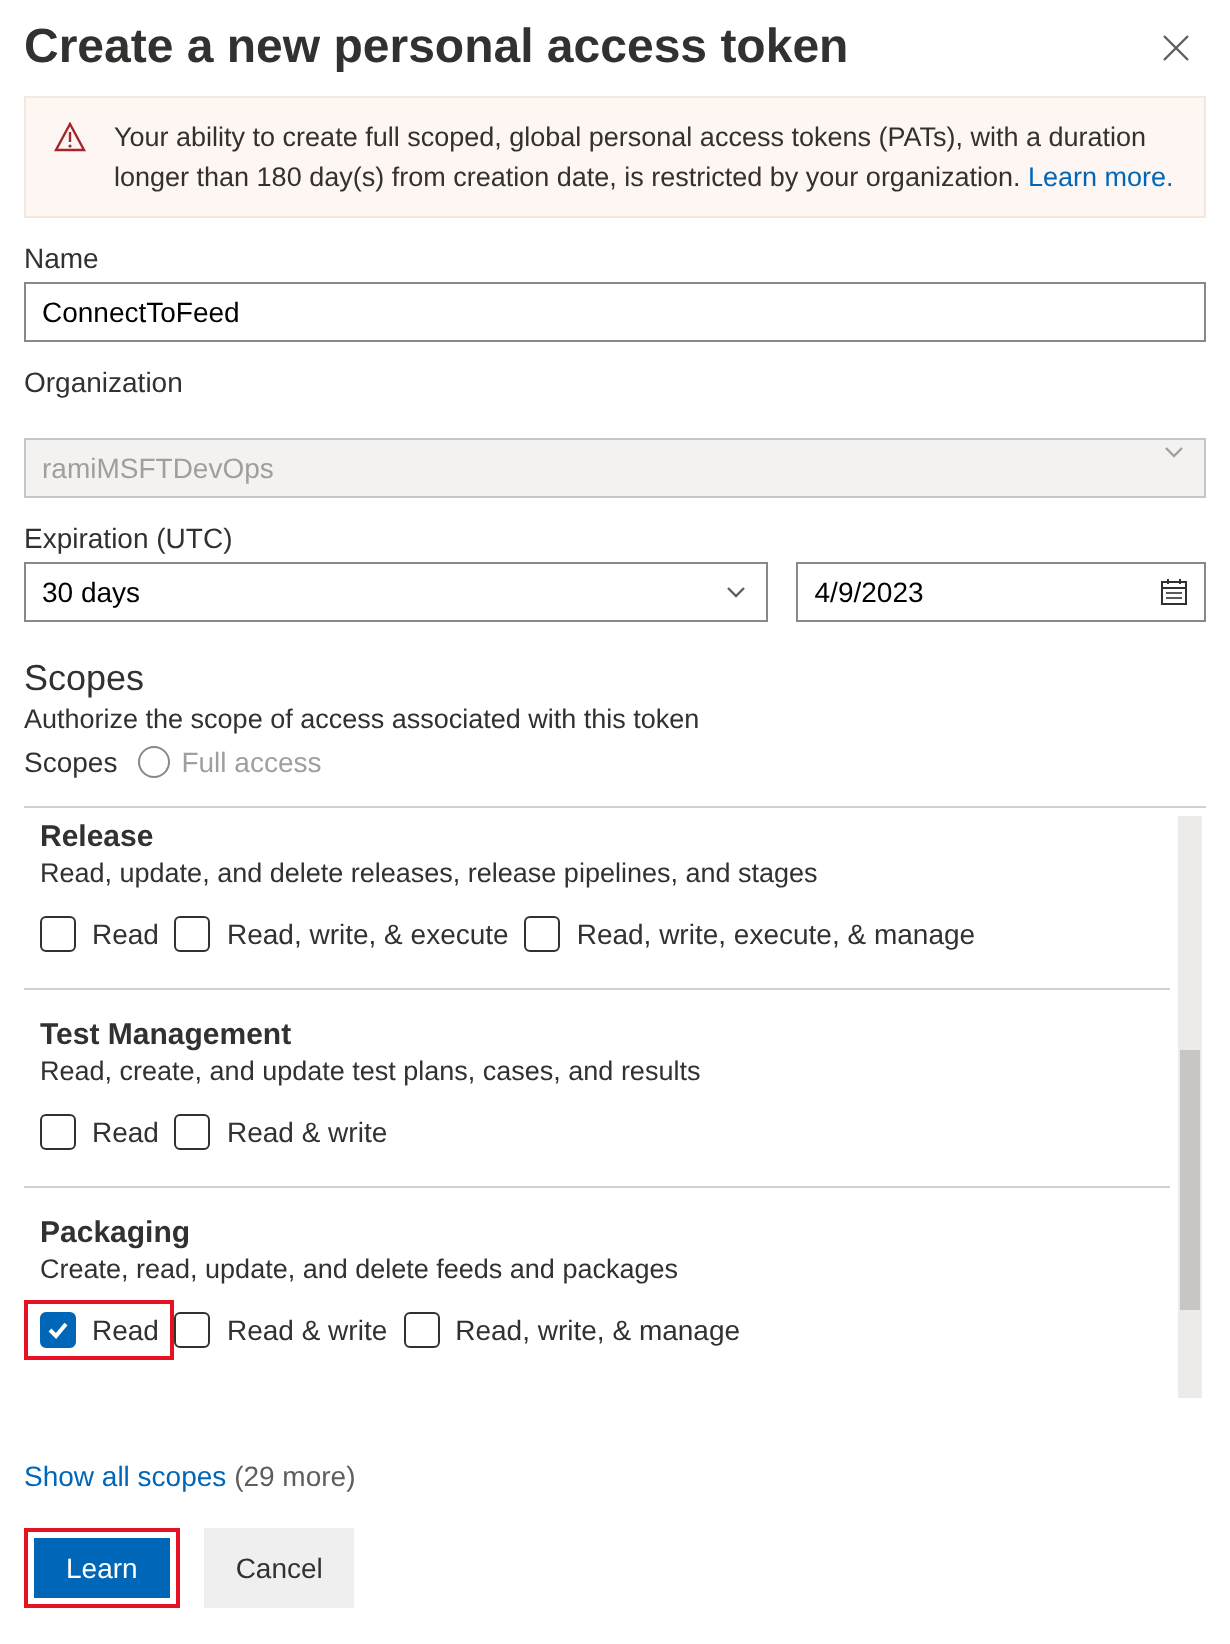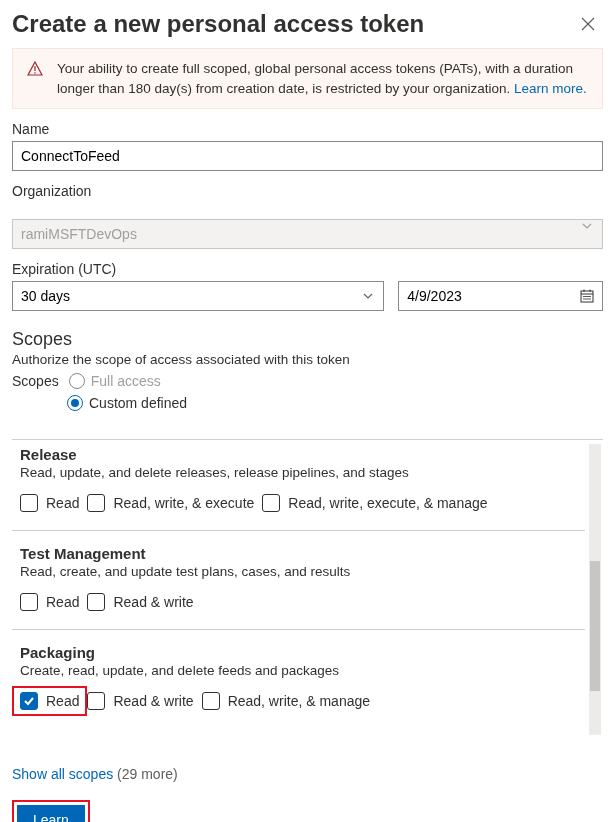--- a/index.html
+++ b/index.html
@@ -24,21 +24,21 @@
   .section-title { font-size: 18px; font-weight: 400; margin-top: 18px; }
   .section-sub { font-size: 13.5px; color: #323130; margin-top: 2px; }
   .scopes-line { margin-top: 6px; display: flex; align-items: center; gap: 10px; }
   .scopes-label { font-size: 14px; }
   .radio { display: inline-flex; align-items: center; gap: 6px; }
   .radio-circle { width: 16px; height: 16px; border: 1px solid #8a8886; border-radius: 50%; display:inline-flex; align-items:center; justify-content:center; }
   .radio-circle.sel { border-color: #0067b8; }
   .radio-dot { width: 8px; height: 8px; border-radius: 50%; background: #0067b8; }
   .radio-text { font-size: 14px; }
   .radio-text.dim { color: #a19f9d; }
-  .scroll-area { border-top: 1px solid #d2d0ce; margin-top: 28px; position: relative; height: 300px; overflow: hidden; }
+  .scroll-area { border-top: 1px solid #d2d0ce; margin-top: 14px; position: relative; height: 300px; overflow: hidden; }
   .scroll-inner { padding-right: 18px; }
   .scope-group { border-bottom: 1px solid #d2d0ce; padding: 14px 8px 18px 8px; }
   .scope-group.last { border-bottom: none; }
   .group-title { font-weight: 600; font-size: 15px; }
   .group-sub { font-size: 13.5px; margin-top: 2px; }
   .check-row { display: flex; gap: 8px; margin-top: 14px; flex-wrap: wrap; }
   .check { display: inline-flex; align-items: center; gap: 8px; cursor: pointer; }
   .check-box { width: 18px; height: 18px; border: 1px solid #323130; border-radius: 3px; display:inline-flex; align-items:center; justify-content:center; }
   .check-box.checked { background: #0067b8; border-color: #0067b8; color: #fff; }
   .highlight { border: 2px solid #e81123; padding: 4px 6px; margin: -6px -8px; display:inline-flex; }
@@ -124,28 +124,20 @@
   <div class="section-title">Scopes</div>
   <div class="section-sub">Authorize the scope of access associated with this token</div>
 
   <div class="scopes-line">
     <span class="scopes-label">Scopes</span>
     <label class="radio">
       <span class="radio-circle"></span>
       <span class="radio-text dim">Full access</span>
     </label>
   </div>
-  <div class="scopes-line" style="margin-left:55px;">
-    <label class="radio">
-      <span class="radio-circle sel">
-          <span class="radio-dot"></span>
-        </span>
-      <span class="radio-text">Custom defined</span>
-    </label>
-  </div>
 
   <div class="scroll-area">
     <div class="scroll-inner">
 
       <div class="scope-group" style="padding-top:6px;">
         <div class="group-title">Release</div>
         <div class="group-sub">Read, update, and delete releases, release pipelines, and stages</div>
         <div class="check-row">
           <label class="check">
             <span class="check-box"></span>
@@ -210,15 +202,16 @@
 
   <div class="link-row">
     <a href="#">Show all scopes</a>
     <span class="count">(29 more)</span>
   </div>
 
   <div class="buttons">
     <span class="btn-primary-wrap">
       <button class="btn btn-primary">Learn</button>
     </span>
+    <button class="btn btn-secondary">Cancel</button>
   </div>
 
 </div>
 
 </body></html>

